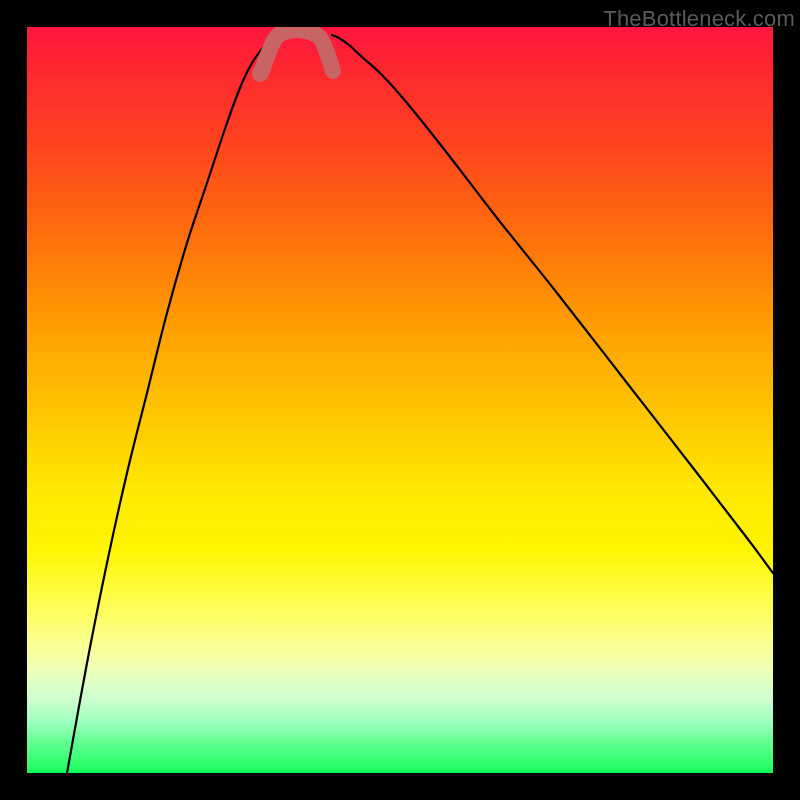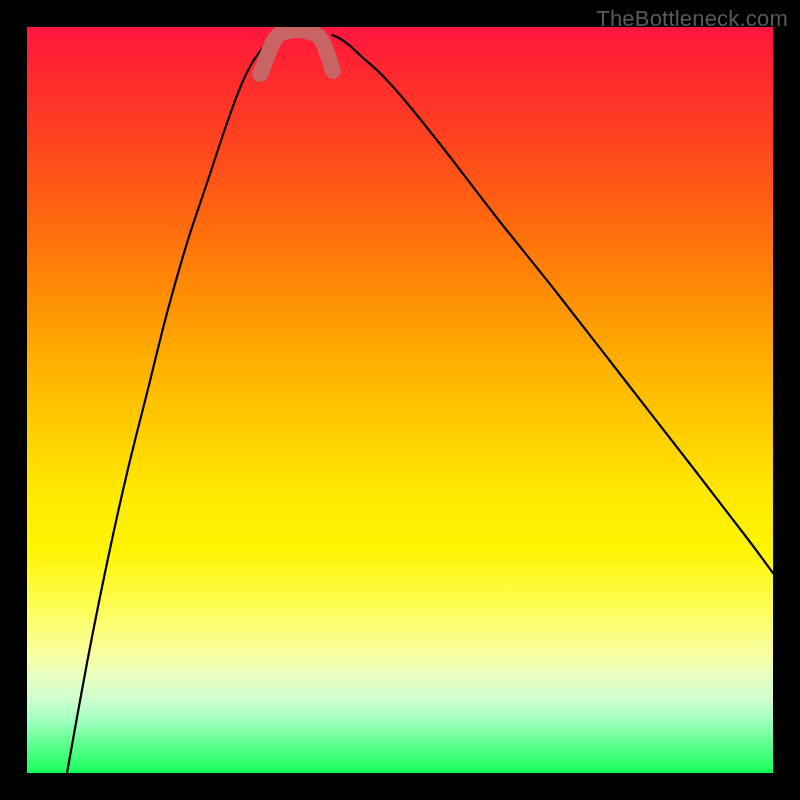--- a/index.html
+++ b/index.html
@@ -39,21 +39,21 @@
       #d0ffd0 90%,
       #a0ffc0 93%,
       #60ff90 96%,
       #22ff62 99.5%,
       #00ff50 100%
     );
   }
   .watermark {
     position: absolute;
     top: 6px;
-    right: 12px;
+    right: 5px;
     font-size: 22px;
     font-weight: 500;
     color: #5a5a5a;
     letter-spacing: 0.2px;
   }
   svg {
     position: absolute;
     left: 0;
     top: 0;
     width: 746px;

